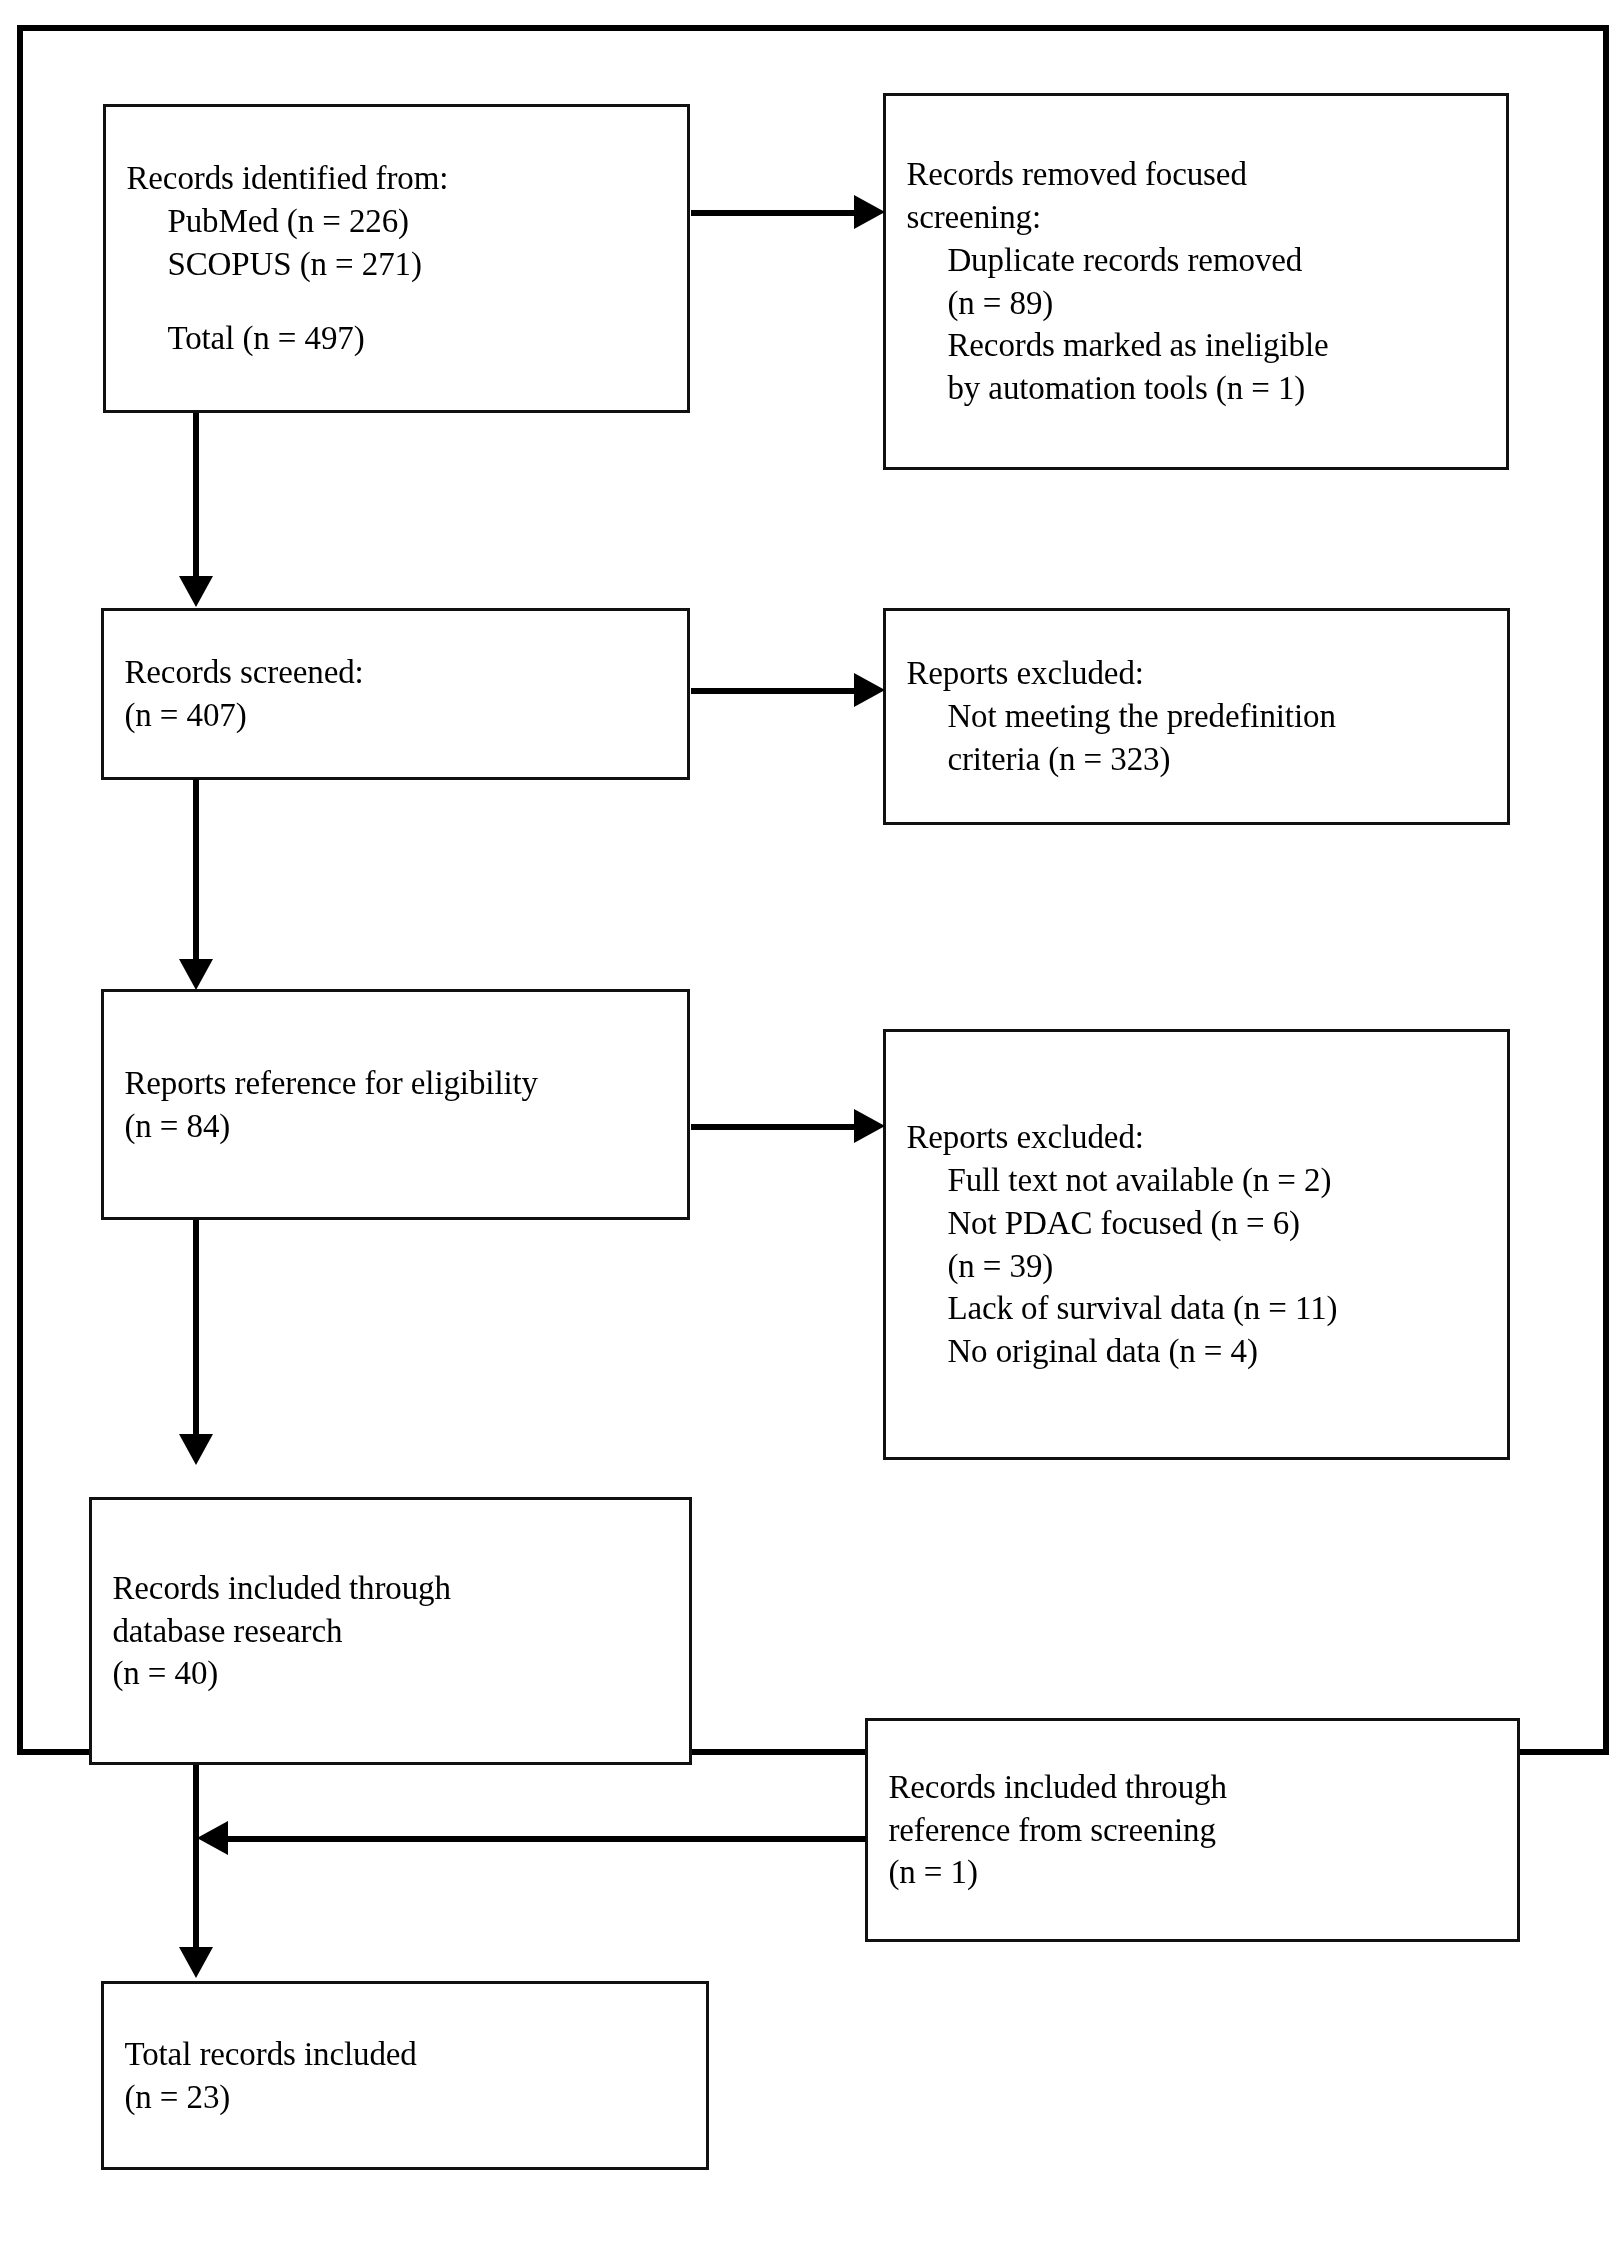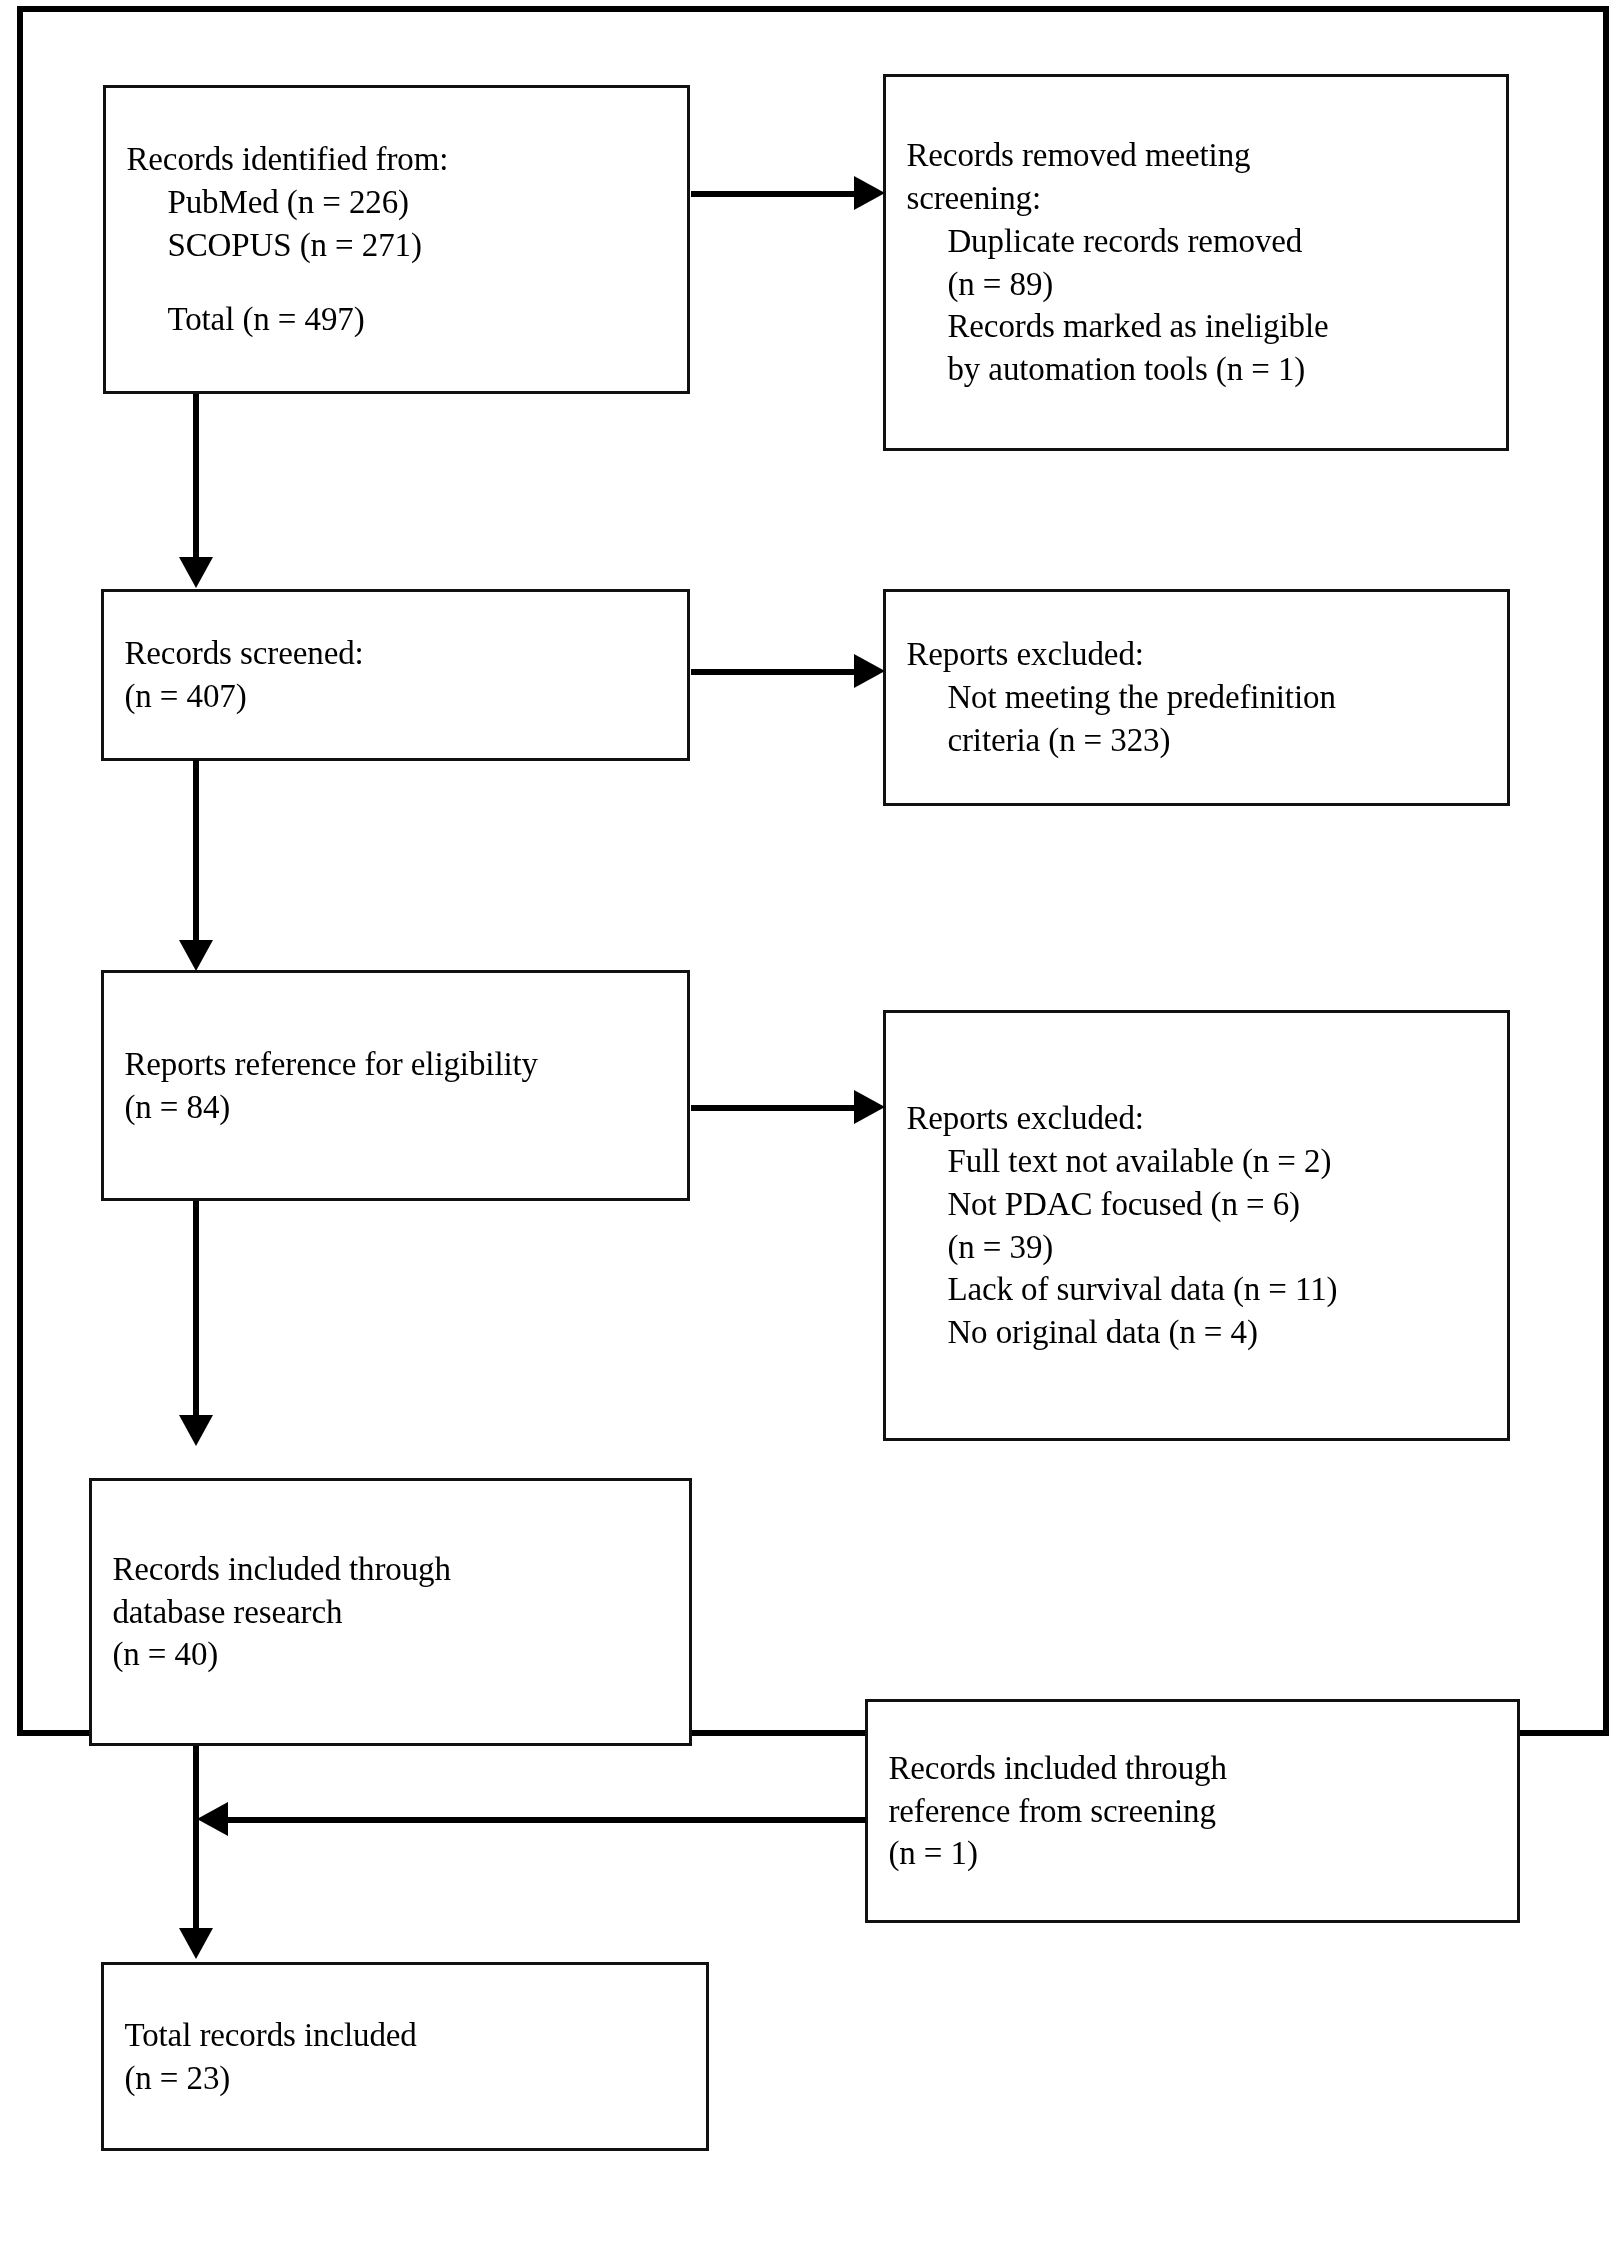--- a/index.html
+++ b/index.html
@@ -11,21 +11,21 @@
   #page{
     position:relative;
     width:1621px;
     height:2261px;
     background:#ffffff;
     overflow:hidden;
   }
   
   #outer-frame{
     position:absolute;
-    left:17px; top:6px;
+    left:17px; top:25px;
     width:1592px; height:1730px;
     border:6.1px solid #000000;
     box-sizing:border-box;
     background:#ffffff;
   }
   .node{
     position:absolute;
     box-sizing:border-box;
     border:3.4px solid #111111;
     background:#ffffff;
@@ -81,21 +81,21 @@
 <body>
 
 <div id="page">
   <div id="outer-frame">
 
     <div class="node" style="left:80px; top:73px; width:587px; height:309px;">
       <div class="txt"><span>Records identified from:</span><br><span class="indent">PubMed (n = 226)</span><span class="indent">SCOPUS (n = 271)</span><span class="blankline"></span><span class="indent">Total (n = 497)</span></div>
     </div>
 
     <div class="node" style="left:860px; top:62px; width:626px; height:377px;">
-      <div class="txt"><span>Records removed meeting</span><br><span>screening:</span><br><span class="indent">Duplicate records removed</span><span class="indent">(n = 89)</span><span class="indent">Records marked as ineligible</span><span class="indent">by automation tools (n = 1)</span></div>
+      <div class="txt"><span>Records removed focused</span><br><span>screening:</span><br><span class="indent">Duplicate records removed</span><span class="indent">(n = 89)</span><span class="indent">Records marked as ineligible</span><span class="indent">by automation tools (n = 1)</span></div>
     </div>
 
     <div class="node" style="left:78px; top:577px; width:589px; height:172px;align-items:center;">
       <div class="txt"><span>Records screened:</span><br><span>(n = 407)</span></div>
     </div>
 
     <div class="node" style="left:860px; top:577px; width:627px; height:217px;">
       <div class="txt"><span>Reports excluded:</span><br><span class="indent">Not meeting the predefinition</span><span class="indent">criteria (n = 323)</span></div>
     </div>
 

